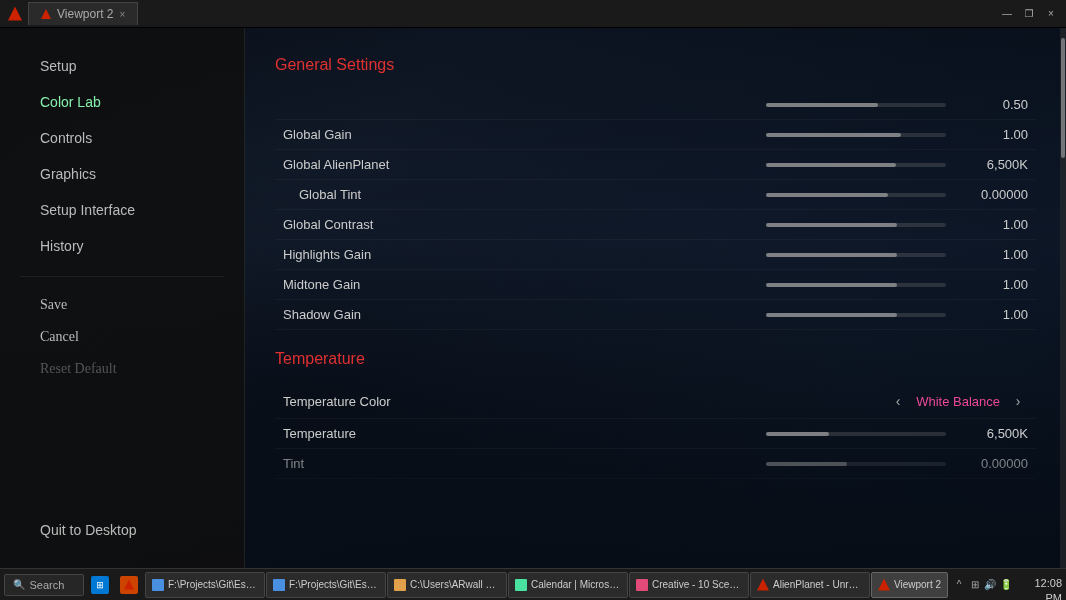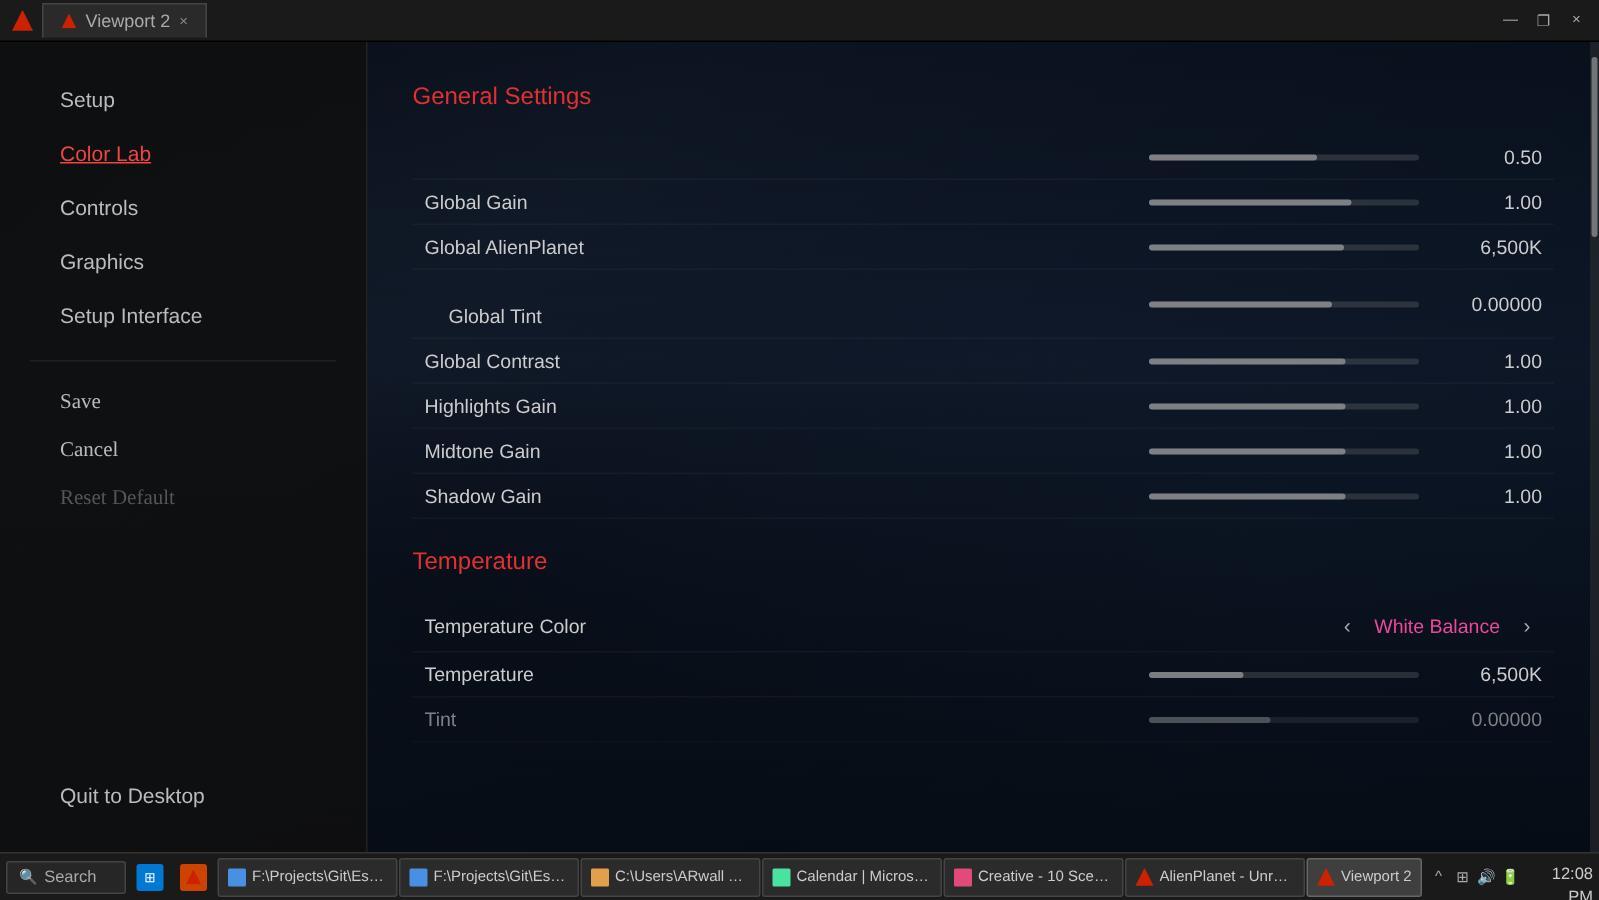--- a/index.html
+++ b/index.html
@@ -118,22 +118,21 @@
 
     .nav-item {
       padding: 10px 40px;
       cursor: pointer;
       color: #bbb;
       font-size: 14px;
       transition: color 0.2s;
     }
     
     .nav-item.active {
-      color: #ef4444;
-      text-decoration: underline;
+      color: #86efac;
     }
 
     .sidebar-divider {
       height: 1px;
       background: rgba(100,100,100,0.2);
       margin: 12px 20px;
     }
 
     .nav-action {
       padding: 8px 40px;
@@ -199,21 +198,20 @@
 
     .setting-label {
       color: #ccc;
       font-size: 13px;
       min-width: 200px;
       flex-shrink: 0;
     }
 
     .setting-label.indented {
       padding-left: 16px;
-      margin-top: 16px;
     }
 
     .setting-control {
       flex: 1;
       display: flex;
       align-items: center;
       justify-content: flex-end;
       gap: 12px;
     }
 
@@ -415,20 +413,21 @@
 <div class="main-layout">
   <div class="bg-overlay"></div>
   <div class="bg-scene"></div>
 
   <div class="sidebar">
     <div class="nav-item">Setup</div>
     <div class="nav-item active">Color Lab</div>
     <div class="nav-item">Controls</div>
     <div class="nav-item">Graphics</div>
     <div class="nav-item">Setup Interface</div>
+    <div class="nav-item">History</div>
 
     <div class="sidebar-divider"></div>
 
     <div class="nav-action">Save</div>
     <div class="nav-action">Cancel</div>
     <div class="nav-action disabled">Reset Default</div>
 
     <div class="sidebar-spacer"></div>
 
     <div class="quit-item">Quit to Desktop</div>

